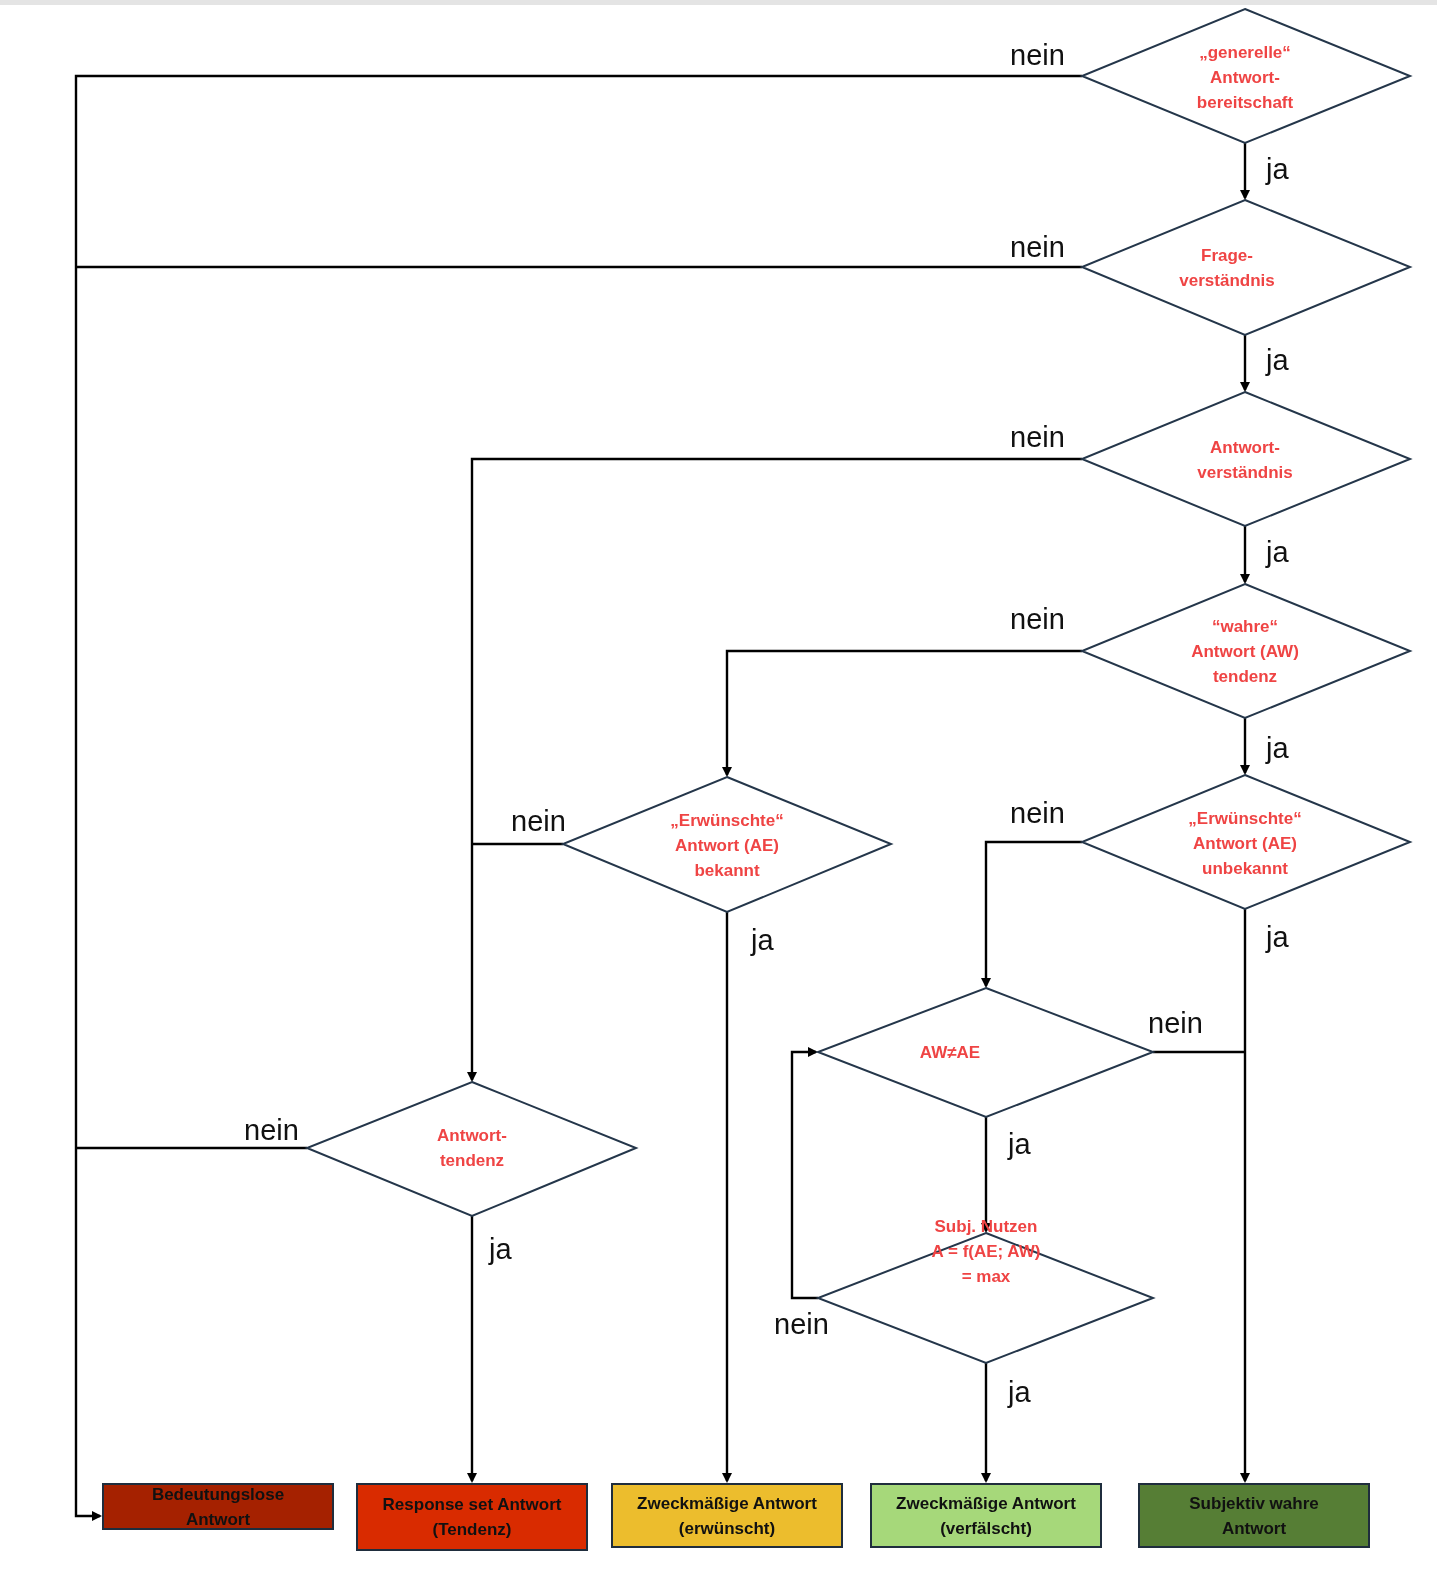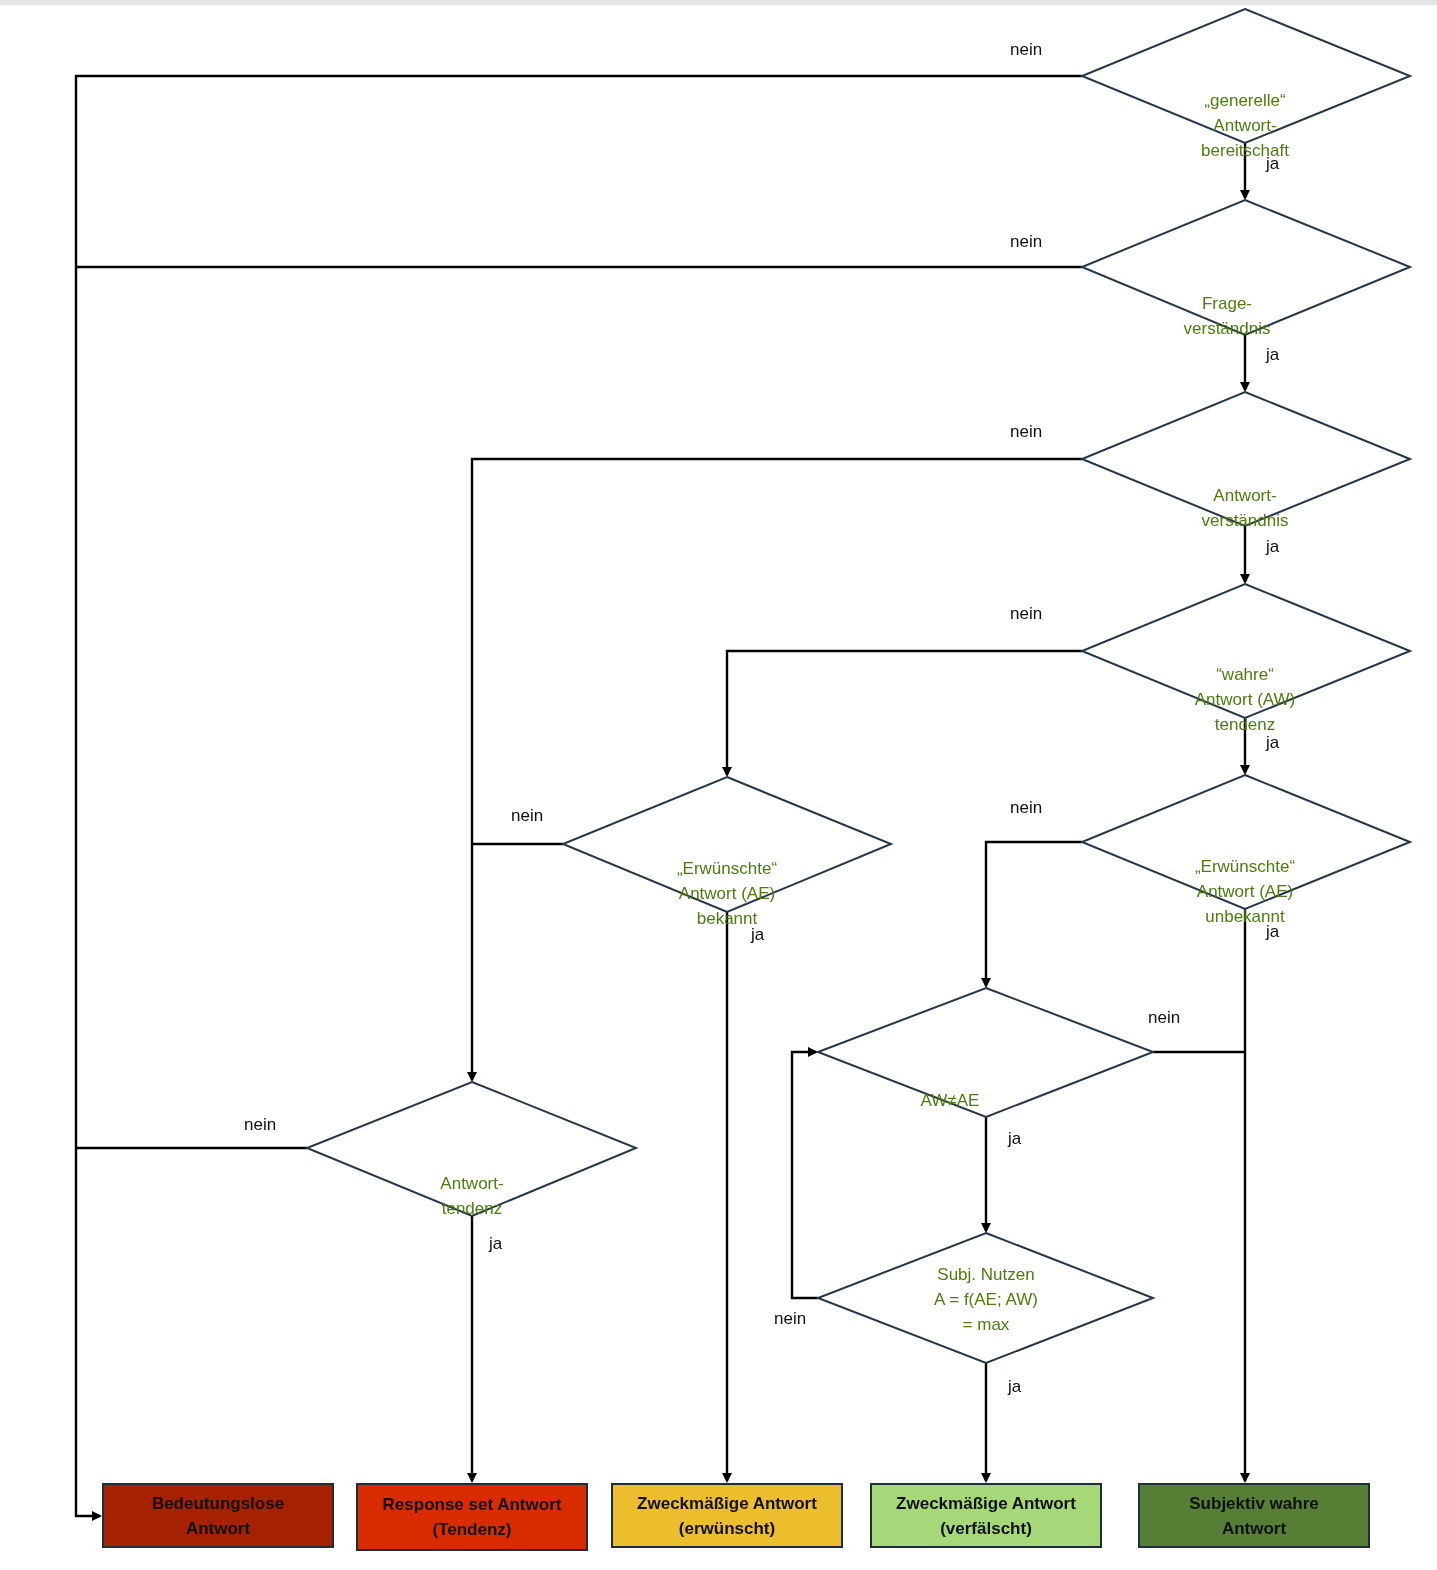--- a/index.html
+++ b/index.html
@@ -1,22 +1,22 @@
 <!DOCTYPE html>
 <html><head>
 <meta charset="utf-8">
 <style>
   html, body { margin: 0; padding: 0; background: #ffffff; }
   body { width: 1437px; height: 1570px; position: relative; overflow: hidden; font-family: "Liberation Sans", sans-serif; }
   .topbar { position: absolute; left: 0; top: 0; width: 1437px; height: 5px; background: #e4e4e4; }
   svg#flow { position: absolute; left: 0; top: 0; }
   .diamond { fill: #ffffff; stroke: #24364a; stroke-width: 2; }
   .conn { stroke: #000000; stroke-width: 2.4; fill: none; }
-  .label-text { position: absolute; text-align: center; font-weight: normal; font-size: 17px; line-height: 25px; color: #4d7c0f; transform: translate(-50%, -50%); white-space: pre-line; margin-top: 48px; }
-  .edge-label { position: absolute; font-size: 17px; color: #111; line-height: 1; text-align: center; }
+  .label-text { position: absolute; text-align: center; font-weight: bold; font-size: 17px; line-height: 25px; color: #ef4444; transform: translate(-50%, -50%); white-space: pre-line; }
+  .edge-label { position: absolute; font-size: 29px; color: #111; line-height: 1; text-align: center; }
   .outcome { position: absolute; box-sizing: border-box; border: 2px solid #1f2d3d; display: flex; align-items: center; justify-content: center; text-align: center; font-weight: bold; font-size: 17px; line-height: 25px; color: #111; white-space: pre-line; }
 </style>
 </head>
 <body>
 
 <div class="topbar"></div>
 
 <svg id="flow" width="1437" height="1570">
   <defs>
     <marker id="arrow" markerWidth="10" markerHeight="10" refX="8" refY="5" orient="auto" markerUnits="userSpaceOnUse">
@@ -112,21 +112,21 @@
 <div class="edge-label" style="left:1266px; top:155px;">ja</div>
 <div class="edge-label" style="left:1266px; top:346px;">ja</div>
 <div class="edge-label" style="left:1266px; top:538px;">ja</div>
 <div class="edge-label" style="left:1266px; top:734px;">ja</div>
 <div class="edge-label" style="left:751px; top:926px;">ja</div>
 <div class="edge-label" style="left:1266px; top:923px;">ja</div>
 <div class="edge-label" style="left:1008px; top:1130px;">ja</div>
 <div class="edge-label" style="left:1008px; top:1378px;">ja</div>
 <div class="edge-label" style="left:489px; top:1235px;">ja</div>
 
-<div class="outcome" id="out0" style="left: 102px; top: 1483px; width: 232px; height: 65px; background: rgb(165, 33, 0);">Bedeutungslose
+<div class="outcome" id="out0" style="left: 102px; top: 1483px; width: 232px; height: 47px; background: rgb(165, 33, 0);">Bedeutungslose
 Antwort</div>
 <div class="outcome" id="out1" style="left: 356px; top: 1483px; width: 232px; height: 68px; background: rgb(217, 43, 0);">Response set Antwort
 (Tendenz)</div>
 <div class="outcome" id="out2" style="left: 611px; top: 1483px; width: 232px; height: 65px; background: rgb(236, 189, 45);">Zweckmäßige Antwort
 (erwünscht)</div>
 <div class="outcome" id="out3" style="left: 870px; top: 1483px; width: 232px; height: 65px; background: rgb(166, 216, 122);">Zweckmäßige Antwort
 (verfälscht)</div>
 <div class="outcome" id="out4" style="left: 1130px; top: 1483px; width: 232px; height: 65px; background: rgb(86, 126, 53); margin-left: 8px;">Subjektiv wahre
 Antwort</div>
 

